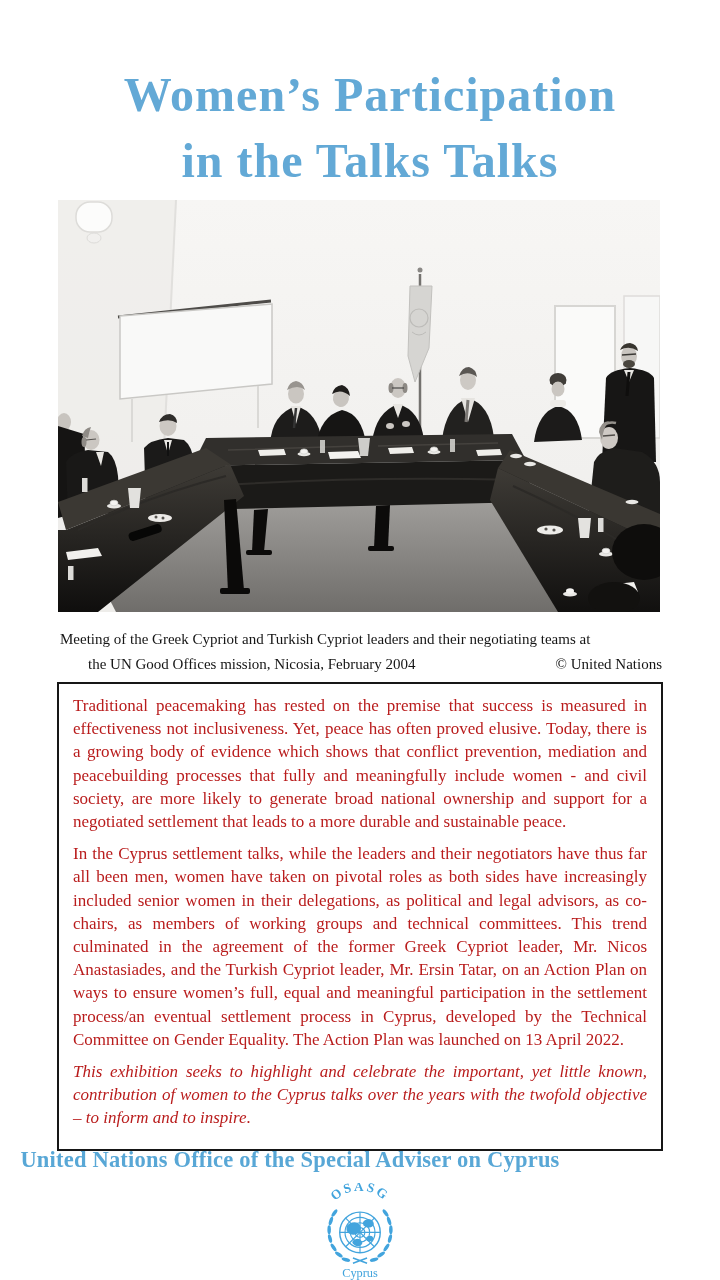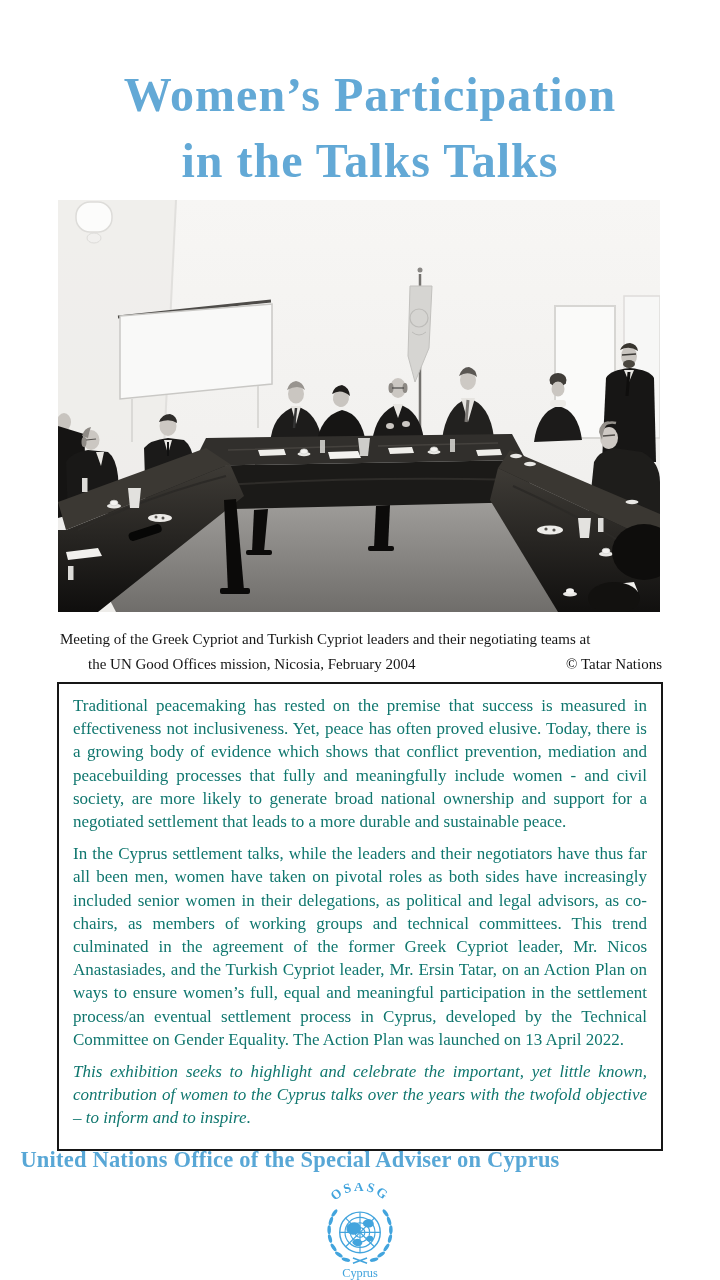--- a/index.html
+++ b/index.html
@@ -9,21 +9,21 @@
          font-weight:700;color:#63a9d6;font-size:48px;line-height:66px;letter-spacing:1px;}
   .title span{display:block;}
   .photo{position:absolute;left:58px;top:200px;width:602px;height:412px;background:#f1f0ee;}
   .photo svg{display:block;width:602px;height:412px;}
   .caption{position:absolute;left:60px;top:627px;width:602px;color:#151515;
            font-size:15px;line-height:24.5px;white-space:nowrap;}
   .cap-row{display:flex;justify-content:space-between;white-space:nowrap;margin-left:28px;}
   .intro-box{position:absolute;left:57px;top:682px;width:606px;box-sizing:border-box;
              border:2px solid #161616;padding:10px 14px 11px 14px;background:#ffffff;}
   .intro-box p{margin:0 0 9px 0;font-size:17px;line-height:23.2px;text-align:justify;
-               color:#0f766e;}
+               color:#b91c1c;}
   .intro-box p:last-child{margin-bottom:8px;font-style:italic;}
   .footer-org{position:absolute;top:1147px;left:0;width:580px;text-align:center;
               font-weight:700;font-size:22.5px;color:#58a7d6;letter-spacing:0.2px;}
   .logo{position:absolute;top:1176px;left:50%;transform:translateX(-50%);width:122px;height:104px;}
   .logo svg{display:block;width:122px;height:104px;}
 </style>
 </head>
 <body>
 
 <div class="page">
@@ -219,21 +219,21 @@
         <ellipse cx="586" cy="352" rx="32" ry="28" fill="#0e0d0c"></ellipse>
         <ellipse cx="556" cy="398" rx="26" ry="16" fill="#12110f"></ellipse>
       </g>
     </svg>
   </div>
 
   <div class="caption">
     <div>Meeting of the Greek Cypriot and Turkish Cypriot leaders and their negotiating teams at</div>
     <div class="cap-row">
       <span>the UN Good Offices mission, Nicosia, February 2004</span>
-      <span>© Tatar Nations</span>
+      <span>© United Nations</span>
     </div>
   </div>
 
   <div class="intro-box">
     <p>Traditional peacemaking has rested on the premise that success is measured in effectiveness not inclusiveness. Yet, peace has often proved elusive. Today, there is a growing body of evidence which shows that conflict prevention, mediation and peacebuilding processes that fully and meaningfully include women - and civil society, are more likely to generate broad national ownership and support for a negotiated settlement that leads to a more durable and sustainable peace.</p>
     <p>In the Cyprus settlement talks, while the leaders and their negotiators have thus far all been men, women have taken on pivotal roles as both sides have increasingly included senior women in their delegations, as political and legal advisors, as co-chairs, as members of working groups and technical committees. This trend culminated in the agreement of the former Greek Cypriot leader, Mr. Nicos Anastasiades, and the Turkish Cypriot leader, Mr. Ersin Tatar, on an Action Plan on ways to ensure women’s full, equal and meaningful participation in the settlement process/an eventual settlement process in Cyprus, developed by the Technical Committee on Gender Equality. The Action Plan was launched on 13 April 2022.</p>
     <p>This exhibition seeks to highlight and celebrate the important, yet little known, contribution of women to the Cyprus talks over the years with the twofold objective – to inform and to inspire.</p>
   </div>
 
   <div class="footer-org">United Nations Office of the Special Adviser on Cyprus</div>

